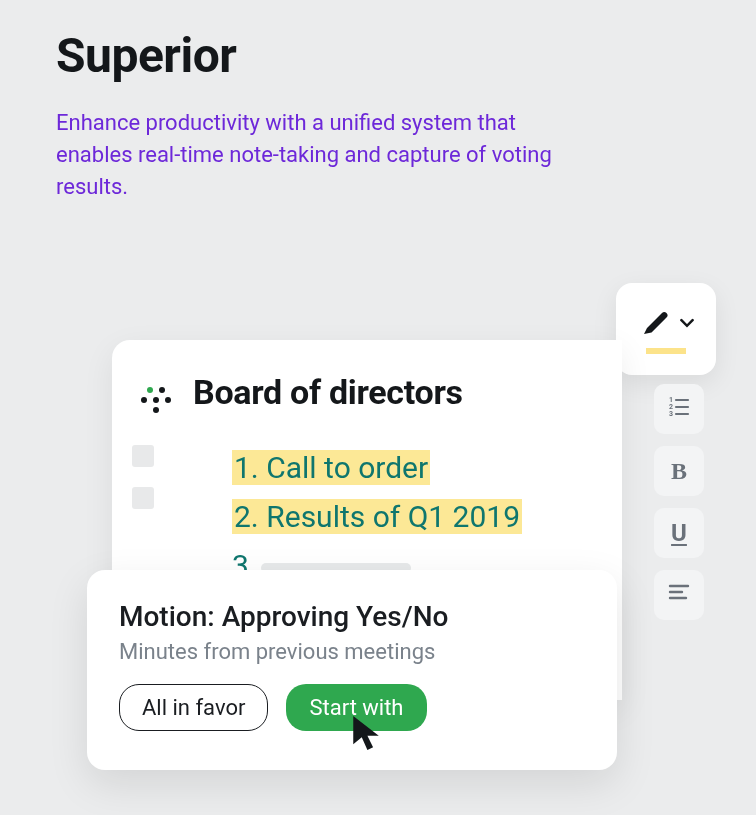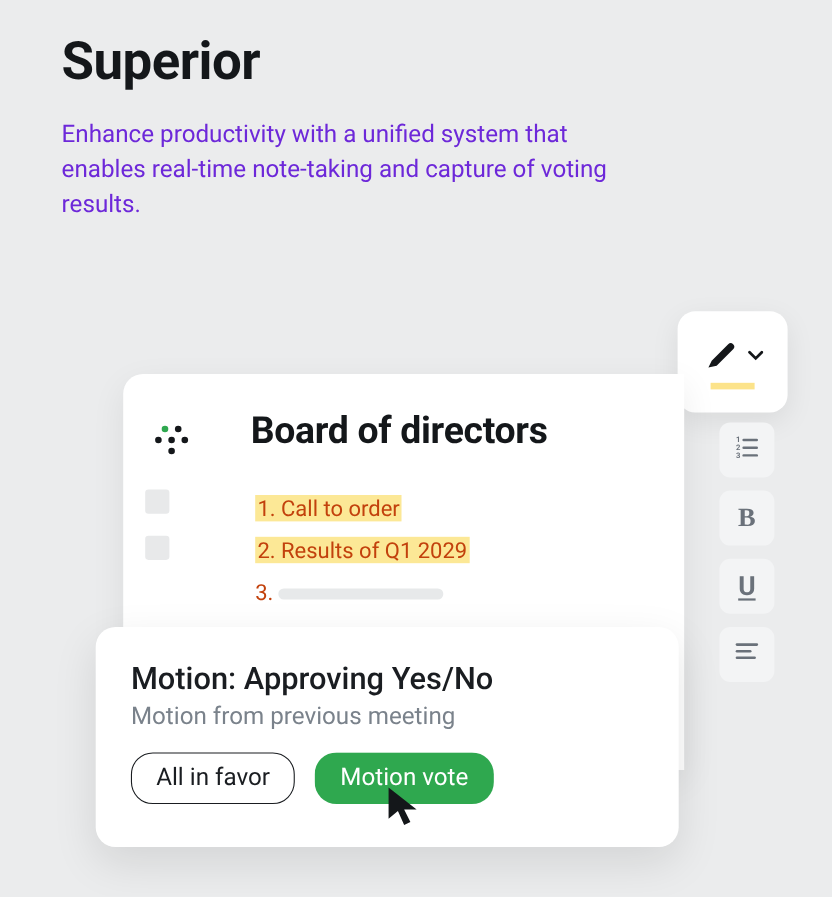--- a/index.html
+++ b/index.html
@@ -67,41 +67,41 @@
       width: 510px;
       height: 360px;
       background: #fff;
       border-radius: 18px 0 0 0;
       box-shadow: 0 10px 32px rgba(0,0,0,0.07);
       padding: 32px 0 0 0;
     }
     .doc-header {
       display: flex;
       align-items: flex-start;
-      gap: 52px;
+      gap: 17px;
       padding: 0 0 0 24px;
     }
     .dots-icon {
       width: 40px;
       height: 40px;
       margin-top: 8px;
       flex-shrink: 0;
     }
     .doc-title {
       font-size: 34px;
       font-weight: 700;
       color: #14171a;
       letter-spacing: -0.3px;
     }
     .agenda {
       margin: 30px 0 0 120px;
     }
     .agenda-item {
-      font-size: 20px;
-      color: #c2410c;
+      font-size: 30px;
+      color: #0f766e;
       margin-bottom: 14px;
       display: inline-block;
     }
     .hl { background: #fce896; padding: 0 2px; }
     .agenda-row { display: block; }
     .placeholder-line {
       display: inline-block;
       width: 150px;
       height: 10px;
       background: #e7e9ea;
@@ -244,21 +244,21 @@
   </div>
 
   <div class="agenda">
     <span class="agenda-row">
       <span class="agenda-item hl">
         <span>1.</span> <span>Call to order</span>
       </span>
     </span>
     <span class="agenda-row">
       <span class="agenda-item hl">
-        <span>2.</span> <span>Results of Q1 2029</span>
+        <span>2.</span> <span>Results of Q1 2019</span>
       </span>
     </span>
     <span class="agenda-row">
       <span class="agenda-item">
         <span>3.</span><span class="placeholder-line"></span>
       </span>
     </span>
   </div>
 </div>
 
@@ -288,25 +288,25 @@
         <line x1="3" y1="6" x2="21" y2="6"></line>
         <line x1="3" y1="12" x2="15" y2="12"></line>
         <line x1="3" y1="18" x2="19" y2="18"></line>
       </svg>
     </span>
   </div>
 </div>
 
 <div class="motion-card">
   <div class="motion-title">Motion: Approving Yes/No</div>
-  <div class="motion-sub">Motion from previous meeting</div>
+  <div class="motion-sub">Minutes from previous meetings</div>
   <div class="motion-actions">
     <div class="btn btn-outline">All in favor</div>
     <div class="btn btn-primary">
-      <span>Motion vote</span>
+      <span>Start with</span>
       <span class="cursor">
         <svg width="34" height="40" viewBox="0 0 24 28">
           <path d="M3 2 L3 22 L9 17 L13 26 L17 24 L13 16 L21 16 Z" fill="#14171a"></path>
         </svg>
       </span>
     </div>
   </div>
 </div>
 
 </body></html>

